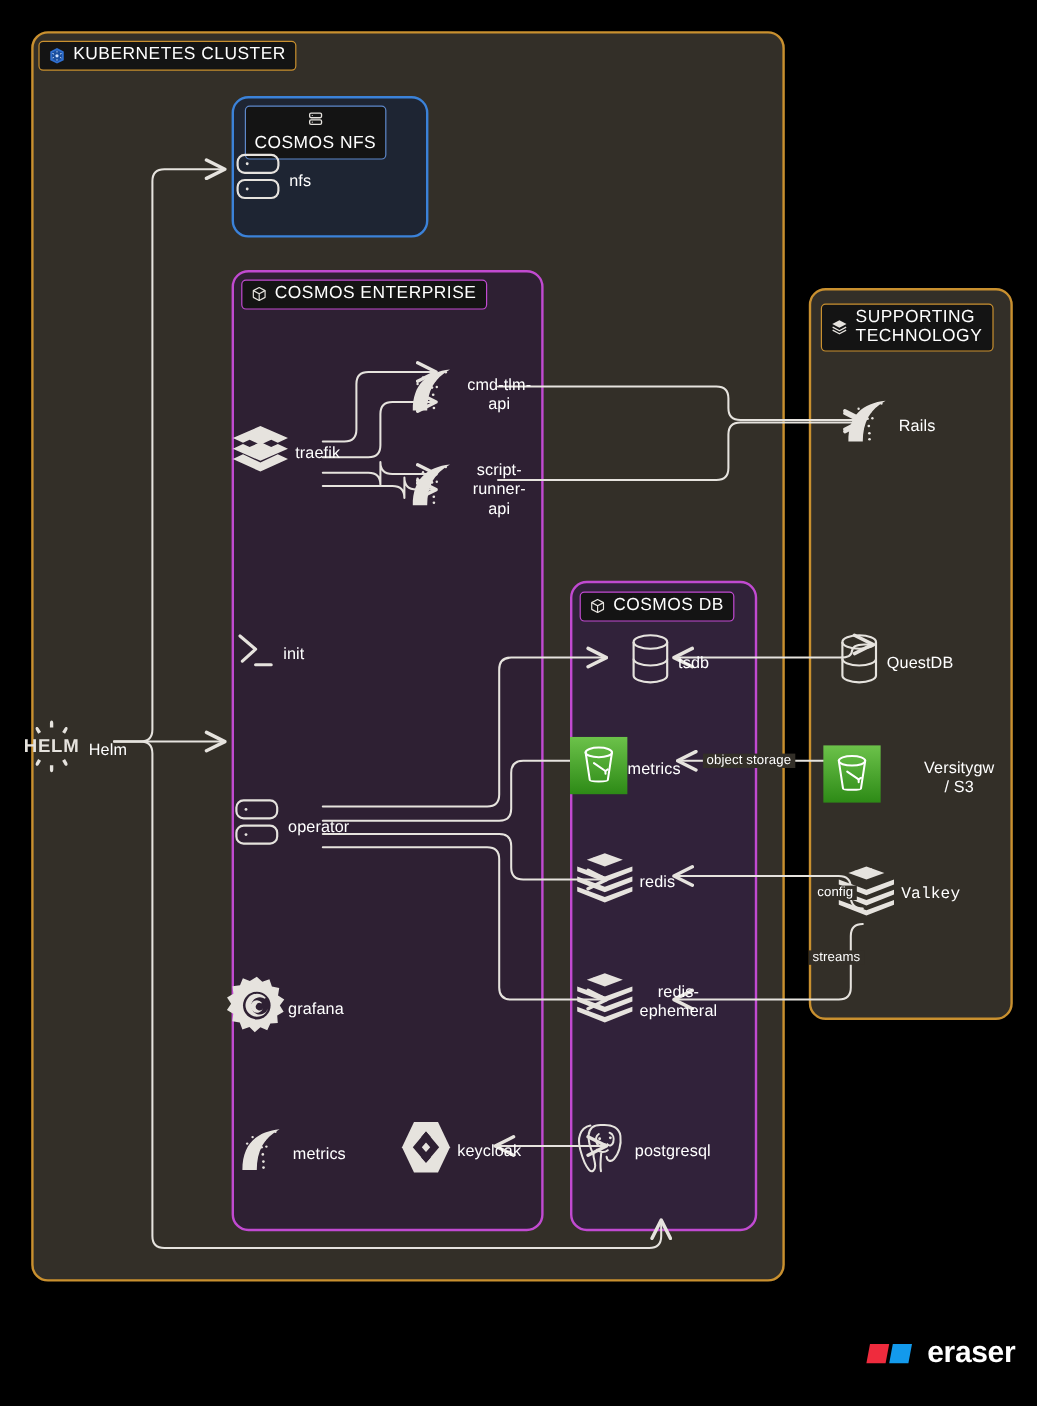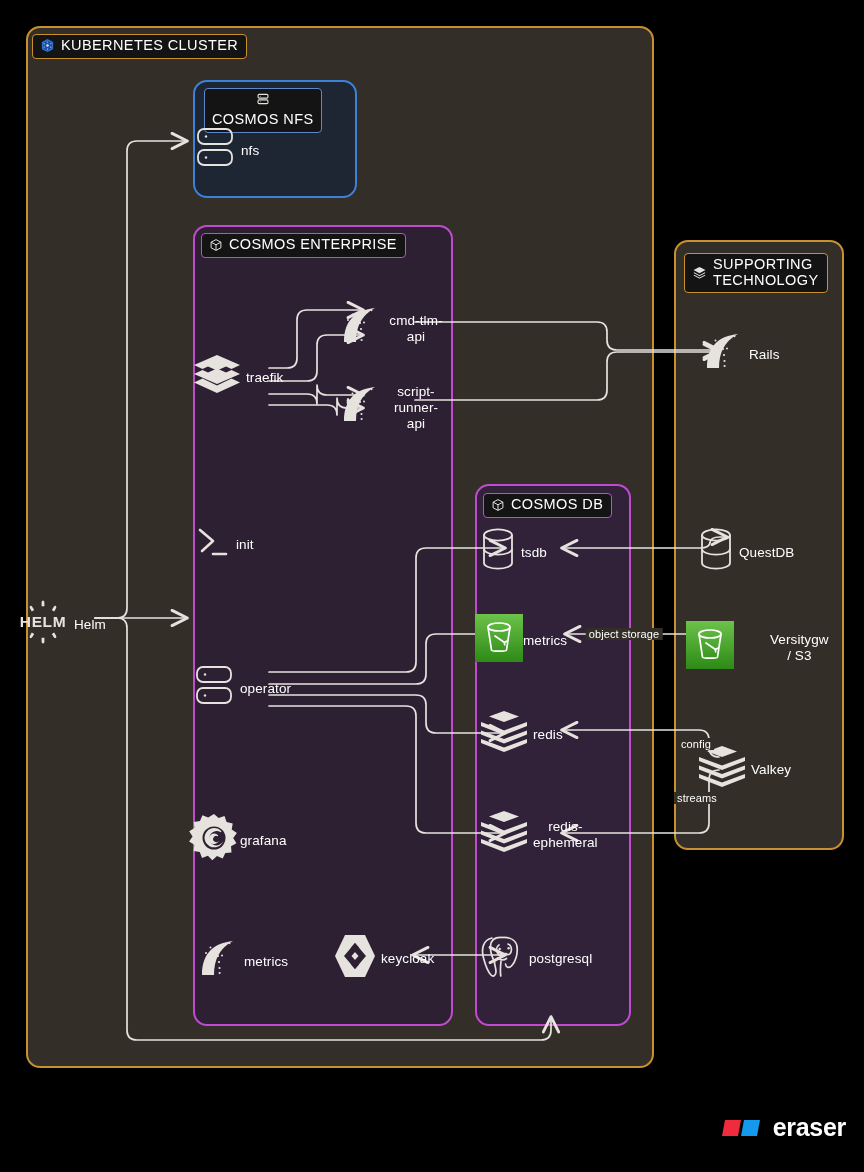--- a/index.html
+++ b/index.html
@@ -13,21 +13,21 @@
   .grp.k8s{left:26px;top:26px;width:628px;height:1042px;border:2px solid #c9902f;background:#332f28;}
   .grp.nfs{left:193px;top:80px;width:164px;height:118px;border:2px solid #3b82d9;background:#1e2533;}
   .grp.ent{left:193px;top:225px;width:260px;height:801px;border:2px solid #c14ad1;background:#2e2033;}
   .grp.db{left:475px;top:484px;width:156px;height:542px;border:2px solid #c14ad1;background:#31223a;}
   .grp.sup{left:674px;top:240px;width:170px;height:610px;border:2px solid #c9902f;background:#332f28;}
 
   .glabel{position:absolute;display:flex;align-items:center;gap:6px;
           background:#141414;border:1px solid rgba(255,255,255,.55);border-radius:4px;
           padding:3px 8px 4px 7px;font-size:14.5px;letter-spacing:.4px;
           line-height:1.08;white-space:pre-line;box-sizing:border-box;}
-  .glabel.k8s{left:32px;top:34px;border-color:#c9902f;}
+  .glabel.k8s{left:32px;top:34px;border-color:#c9902f;align-items:flex-end;}
   .glabel.nfs{left:204px;top:88px;border-color:#5d87c9;flex-direction:column;}
   .glabel.ent{left:201px;top:233px;border-color:#c14ad1;}
   .glabel.db{left:483px;top:493px;border-color:#c14ad1;}
   .glabel.sup{left:684px;top:253px;border-color:#c9902f;}
   .glabel .gi{flex:0 0 auto;display:block;}
 
   
   .node{position:absolute;display:flex;flex-direction:row;align-items:center;
         width:116px;margin-left:-58px;}
   .node .ic{height:52px;display:flex;align-items:center;justify-content:center;}
@@ -295,21 +295,21 @@
     <div class="ic">
       <svg width="52" height="52" viewBox="0 0 52 52" fill="#e6e3de">
         <path d="M16 5 H36 L46 26 L36 47 H16 L6 26z"></path>
         <path d="M26 13 L15 26 L26 39 L30 34.5 L22.5 26 L30 17.5z" fill="#2e2033"></path>
         <path d="M26 13 L37 26 L26 39 L22 34.5 L29.5 26 L22 17.5z" fill="#2e2033"></path>
       </svg>
     </div>
     <div class="cap">keycloak</div>
   </div>
 
-  <div class="node" style="left:533px;top:524px;">
+  <div class="node" style="left:533px;top:524px;justify-content:flex-end;">
     <div class="ic">
       <svg width="46" height="50" viewBox="0 0 46 50" fill="none" stroke="#e6e3de" stroke-width="1.8">
         <ellipse cx="23" cy="10" rx="14" ry="5.6"></ellipse>
         <path d="M9 10 V38 c0 3.1 6.3 5.6 14 5.6 s14-2.5 14-5.6 V10"></path>
         <path d="M9 24 c0 3.1 6.3 5.6 14 5.6 s14-2.5 14-5.6"></path>
       </svg>
     </div>
     <div class="cap">tsdb</div>
   </div>
 
@@ -429,21 +429,21 @@
           <ellipse cx="24" cy="13" rx="11" ry="4"></ellipse>
           <path d="M13 13 L16.5 36 c0 1.6 15 1.6 15 0 L35 13"></path>
           <path d="M20 22 L29.5 28.5"></path>
           <path d="M29.5 28.5 L31.5 27.2 M29.5 28.5 L29.6 30.8"></path>
         </g>
       </svg>
     </div>
     <div class="cap">Versitygw / S3</div>
   </div>
 
-  <div class="node" style="left:751px;top:741px;">
+  <div class="node" style="left:751px;top:717px;font-family:Liberation Mono, monospace;">
     <div class="ic">
       <svg width="58" height="48" viewBox="0 0 58 48" fill="#e6e3de">
         <path d="M29 3 L44 8.5 L29 14 L14 8.5z"></path>
         <ellipse cx="22" cy="8" rx="3.6" ry="1.7" fill="#e6e3de"></ellipse>
         <path d="M33 4.2 l1 2.1 2.3.3-1.7 1.6.4 2.3-2-1.1-2 1.1.4-2.3-1.7-1.6 2.3-.3z"></path>
         <path d="M6 14 L29 22.5 L52 14 L52 18 L29 27 L6 18z"></path>
         <path d="M6 22.5 L29 31 L52 22.5 L52 26.5 L29 35.5 L6 26.5z"></path>
         <path d="M6 31 L29 39.5 L52 31 L52 35 L29 44 L6 35z"></path>
       </svg>
     </div>

